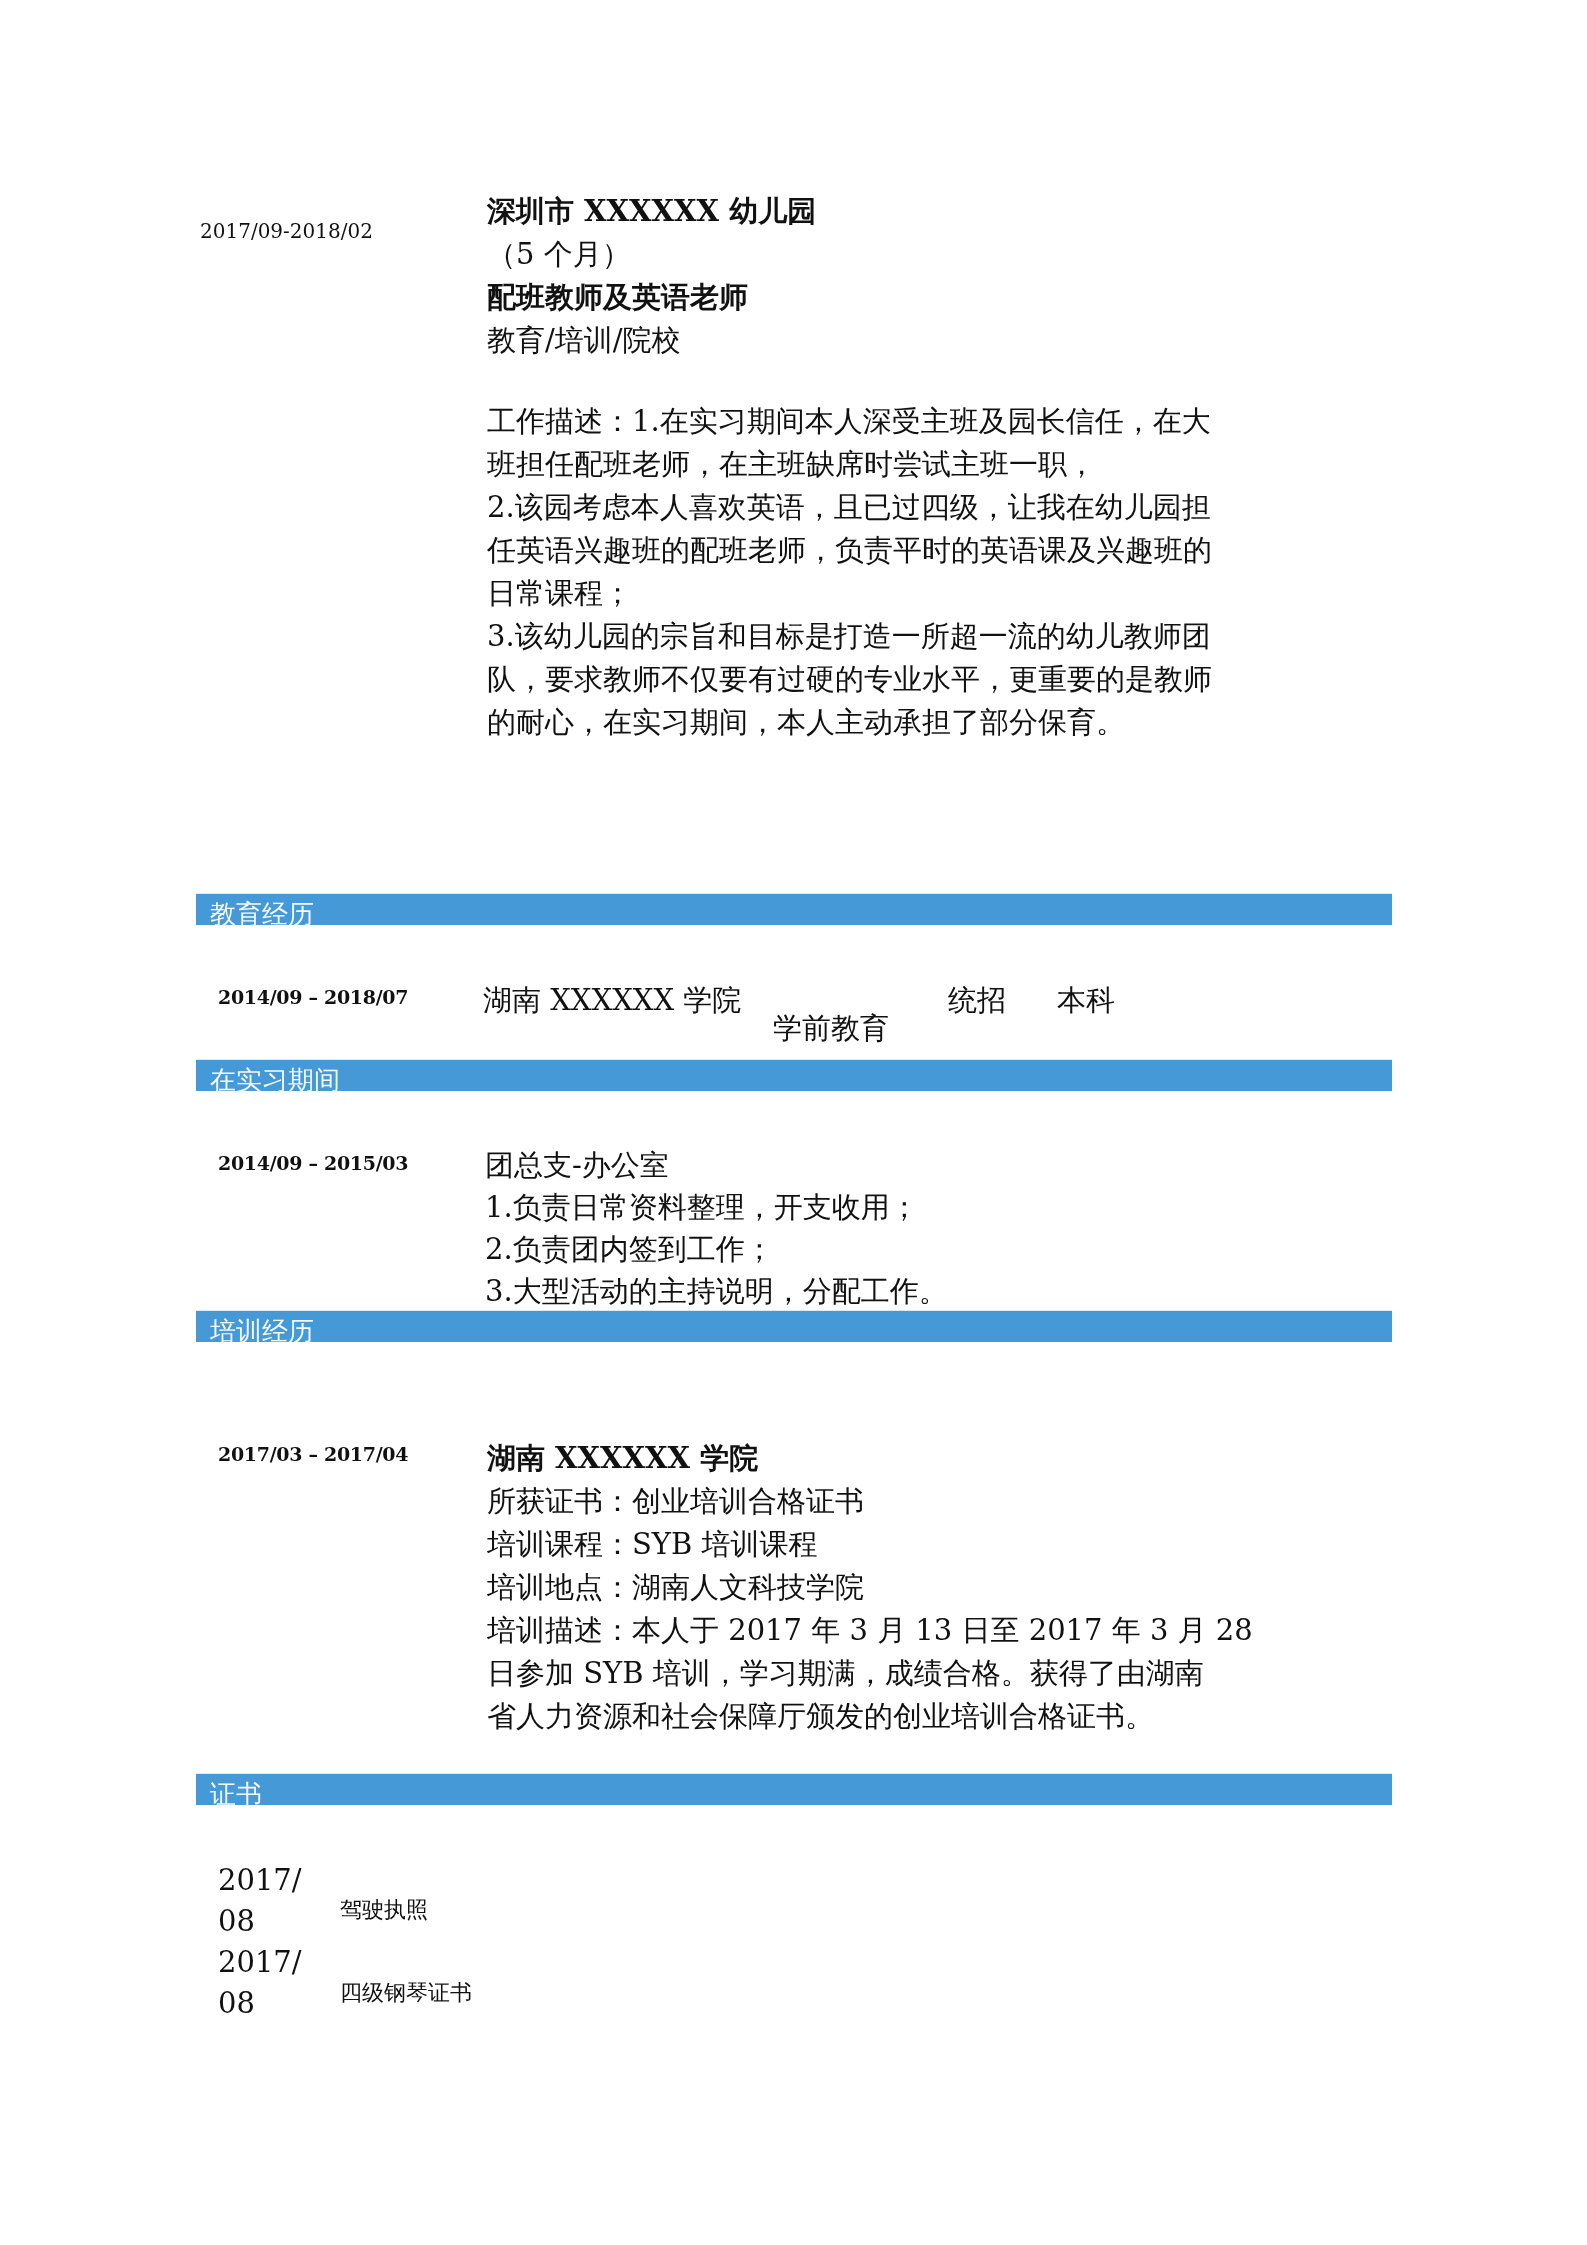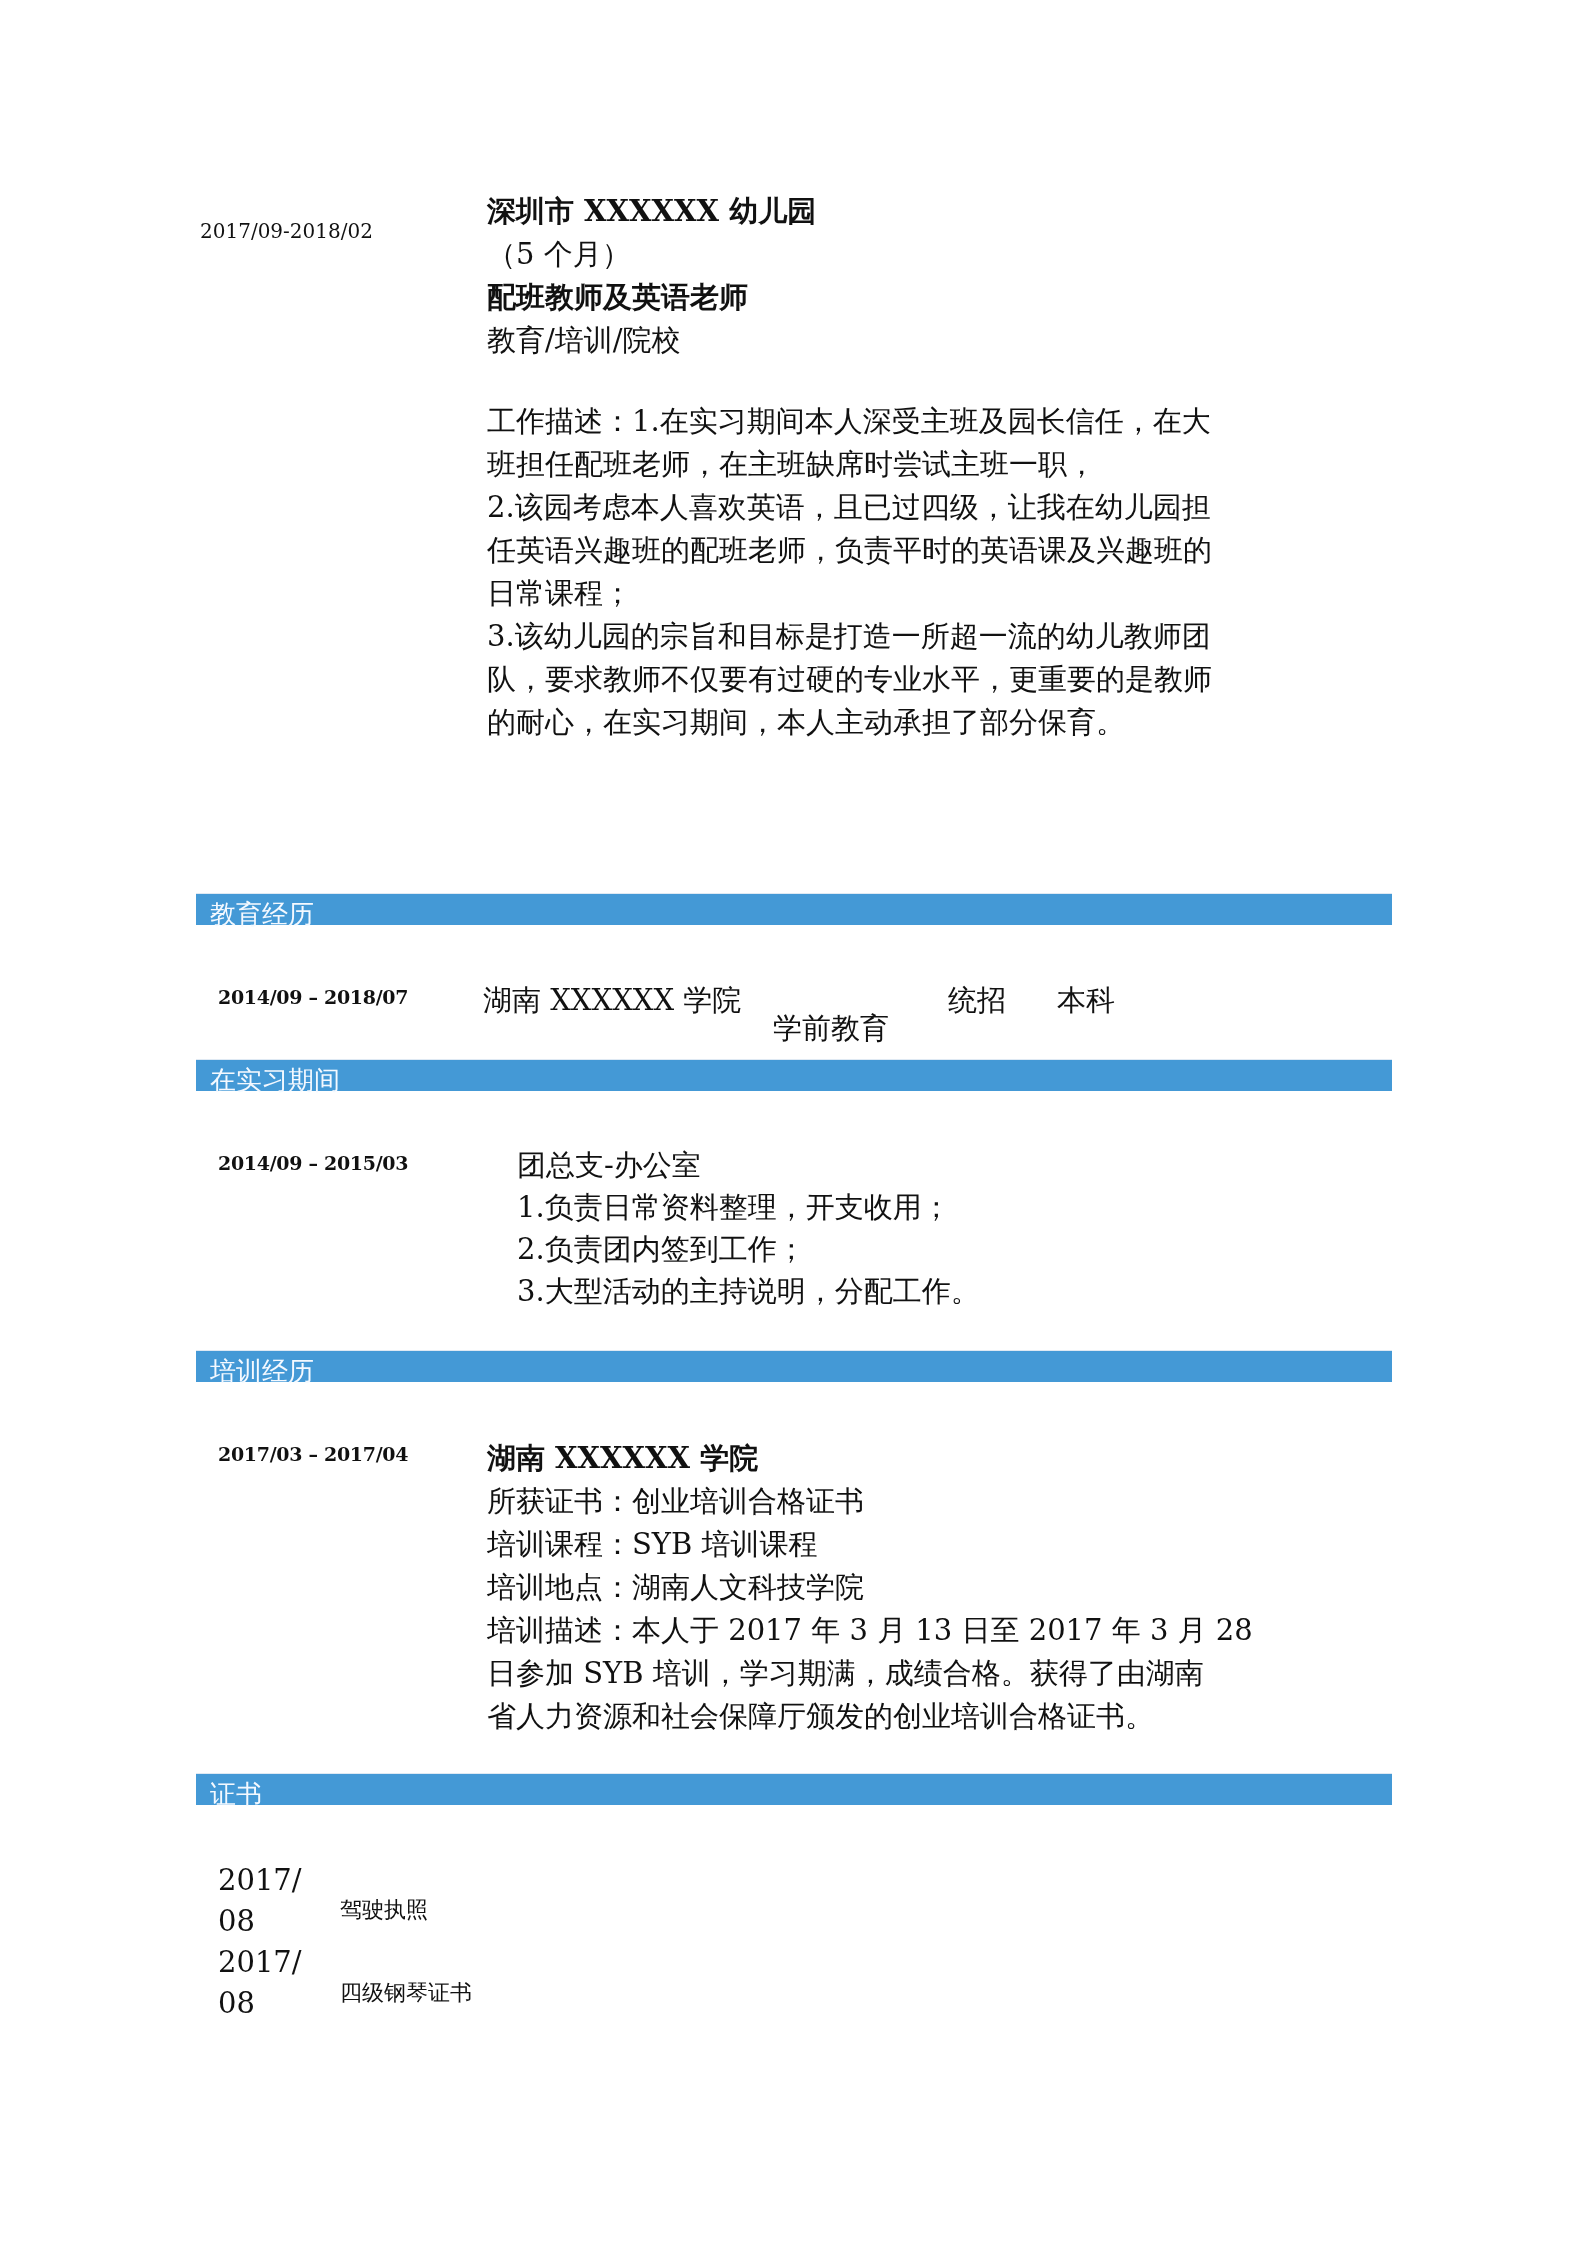--- a/index.html
+++ b/index.html
@@ -12,21 +12,21 @@
   .bold { font-weight: bold; }
   .desc { margin-top: 38px; }
   .desc .dline { white-space: nowrap; height: 43px; }
   .bar { left: 196px; width: 1196px; height: 32px; background: #4499d6;
          border-top: 1px solid #dfe9f3; box-sizing: border-box; }
   .bar-title { position: absolute; left: 14px; top: 4px; color: #f4f9ff; font-size: 26px; line-height: 32px;
                font-family: "DejaVu Sans", "Liberation Sans", sans-serif; font-weight: normal; white-space: nowrap; }
   .row-date { left: 218px; font-size: 19px; line-height: 30px; font-weight: bold; white-space: nowrap; letter-spacing: -0.3px; text-align: center; }
   .edu-field { position: absolute; top: 983px; font-size: 29px; line-height: 34px; white-space: nowrap; }
   .list-col { left: 485px; font-size: 29px; line-height: 42px; }
-  .list-col .line { white-space: nowrap; height: 42px; margin-left: 32px; }
+  .list-col .line { white-space: nowrap; height: 42px; }
   .train-col { left: 487px; top: 1437px; font-size: 29px; line-height: 43px; }
   .train-col .line { white-space: nowrap; height: 43px; }
   .cert-date { left: 218px; width: 90px; font-size: 29px; line-height: 41px; word-break: break-all; }
   .cert-name { left: 340px; font-size: 22px; line-height: 34px; white-space: nowrap; }
 </style>
 </head>
 <body>
 
 <div class="abs work-date">2017/09-2018/02</div>
 <div class="abs work-col">
@@ -59,21 +59,21 @@
   <span class="bar-title">在实习期间</span>
 </div>
 <div class="abs row-date" style="top:1148px;">2014/09 – 2015/03</div>
 <div class="abs list-col" style="top:1144px;">
   <div class="line">团总支-办公室</div>
   <div class="line">1.负责日常资料整理，开支收用；</div>
   <div class="line">2.负责团内签到工作；</div>
   <div class="line">3.大型活动的主持说明，分配工作。</div>
 </div>
 
-<div class="abs bar" style="top:1350px;">
+<div class="abs bar" style="top:1310px;">
   <span class="bar-title">培训经历</span>
 </div>
 <div class="abs row-date" style="top:1439px;">2017/03 – 2017/04</div>
 <div class="abs train-col">
   <div class="line bold">湖南 XXXXXX 学院</div>
   <div class="line">所获证书：创业培训合格证书</div>
   <div class="line">培训课程：SYB 培训课程</div>
   <div class="line">培训地点：湖南人文科技学院</div>
   <div class="line">培训描述：本人于 2017 年 3 月 13 日至 2017 年 3 月 28</div>
   <div class="line">日参加 SYB 培训，学习期满，成绩合格。获得了由湖南</div>

